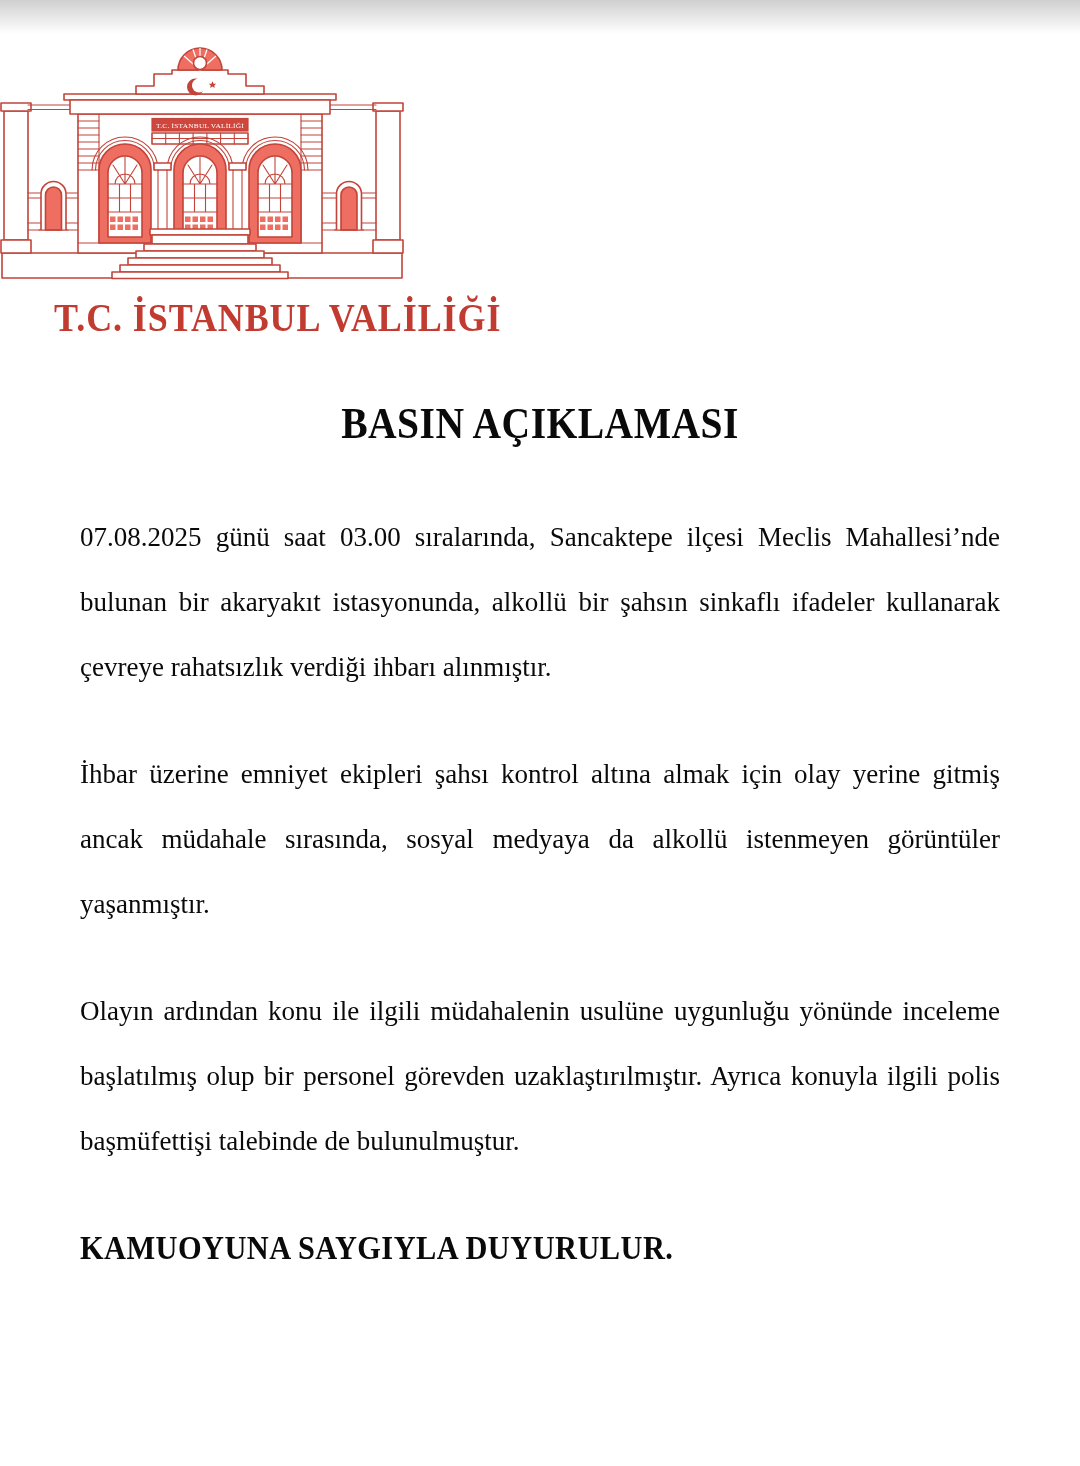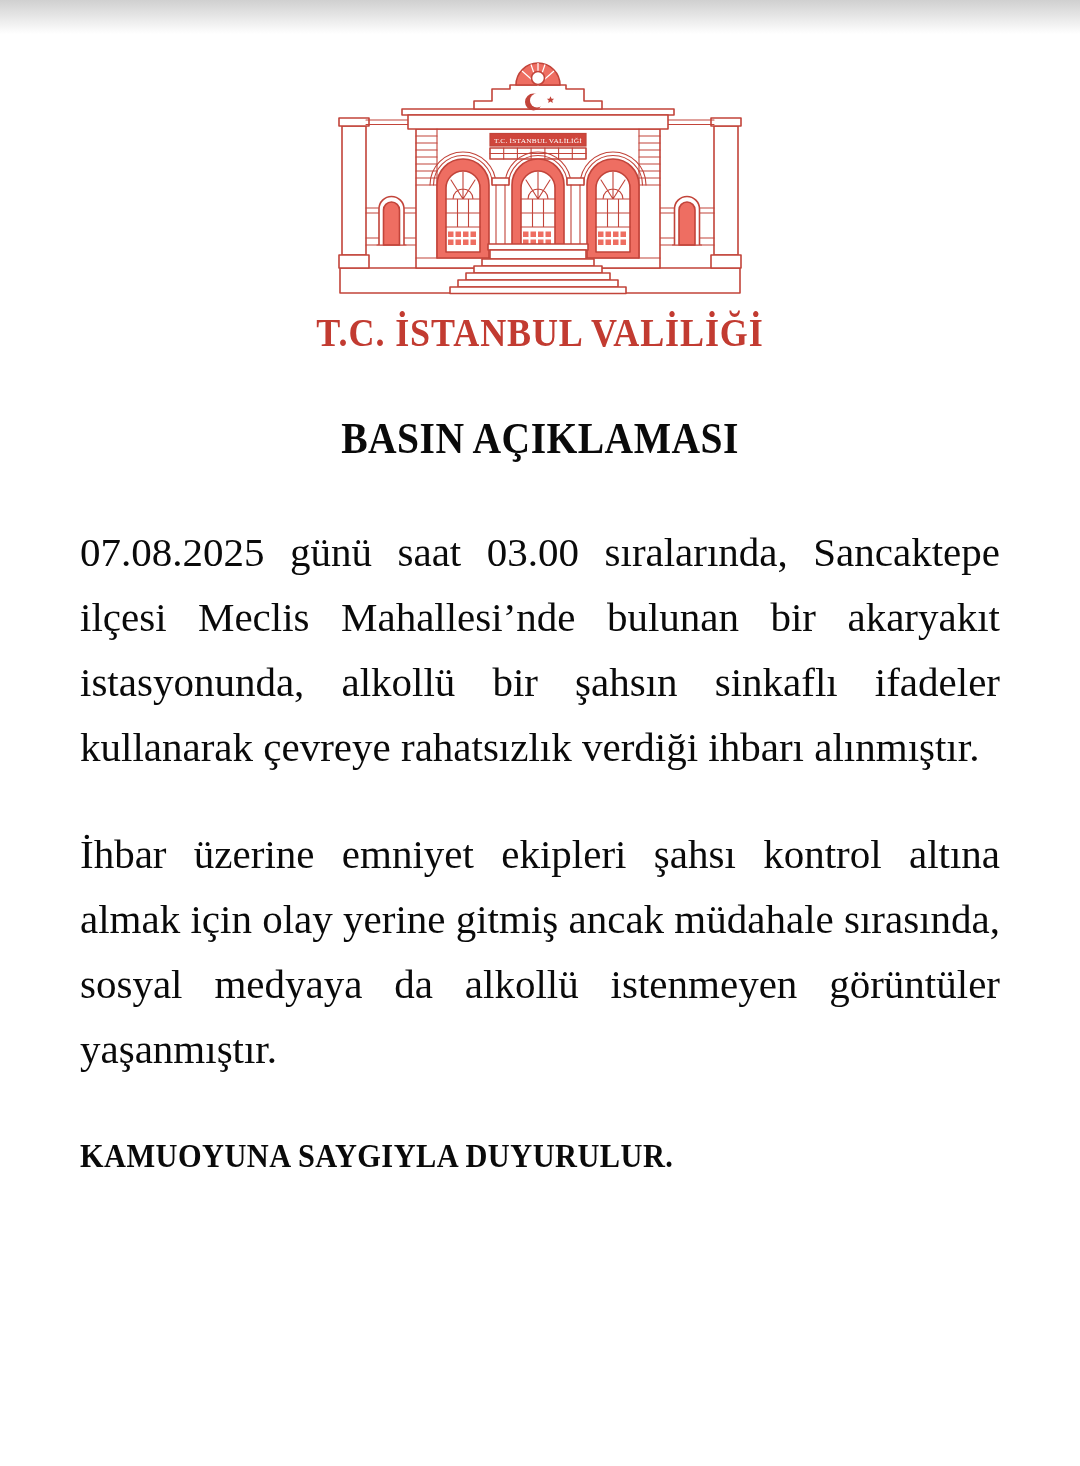--- a/index.html
+++ b/index.html
@@ -19,21 +19,21 @@
     position:relative;
     overflow:hidden;
     font-family:"Liberation Serif","DejaVu Serif",serif;
     color:var(--ink);
   }
   .edge-fade{
     position:absolute;top:0;left:0;right:0;height:34px;
     background:linear-gradient(to bottom, rgba(150,150,150,.45), rgba(255,255,255,0));
     pointer-events:none;
   }
-  .logo-wrap{padding-top:44px;text-align:center;margin-top:15px;}
+  .logo-wrap{padding-top:44px;text-align:left;}
   .logo-svg{display:inline-block;}
   .st2{stroke:var(--logo-line);stroke-width:1.1;fill:none;stroke-linejoin:round;stroke-linecap:round;}
   .sw {stroke:var(--logo-line);stroke-width:1.6;fill:#ffffff;stroke-linejoin:round;}
   .sr {stroke:var(--logo-line);stroke-width:1.6;fill:var(--logo-fill);stroke-linejoin:round;}
   .fr {fill:var(--logo-line);stroke:none;}
   .fr2{fill:var(--logo-fill);stroke:none;}
   .fw {fill:#ffffff;stroke:none;}
   .fb {fill:var(--logo-banner);stroke:var(--logo-line);stroke-width:1.2;}
   .fanline{stroke:#ffffff;stroke-width:1.2;fill:none;}
   .banner-txt{fill:#ffffff;font-family:"Liberation Serif","DejaVu Serif",serif;font-size:6.4px;letter-spacing:.2px;}
@@ -49,21 +49,21 @@
     margin:56px 0 0;
     text-align:center;
     font-size:45px;
     font-weight:bold;
     letter-spacing:.5px;
     transform:scaleX(.88);
   }
   .body-text{margin:56px 80px 0;}
   .body-text p{
     margin:0 0 42px;
-    font-size:41px;
+    font-size:27px;
     line-height:65px;
     text-align:justify;
   }
   .body-text p.closing{
     font-weight:bold;
     font-size:33px;
     text-align:left;
     letter-spacing:.5px;
     transform:scaleX(.92);
     transform-origin:0 50%;
@@ -215,15 +215,16 @@
     </svg>
 
     <div class="logo-caption">T.C. İSTANBUL VALİLİĞİ</div>
   </header>
 
   <h1 class="doc-title">BASIN AÇIKLAMASI</h1>
 
   <main class="body-text">
     <p>07.08.2025 günü saat 03.00 sıralarında, Sancaktepe ilçesi Meclis Mahallesi’nde bulunan bir akaryakıt istasyonunda, alkollü bir şahsın sinkaflı ifadeler kullanarak çevreye rahatsızlık verdiği ihbarı alınmıştır.</p>
     <p>İhbar üzerine emniyet ekipleri şahsı kontrol altına almak için olay yerine gitmiş ancak müdahale sırasında, sosyal medyaya da alkollü istenmeyen görüntüler yaşanmıştır.</p>
+    <p>Olayın ardından konu ile ilgili müdahalenin usulüne uygunluğu yönünde inceleme başlatılmış olup bir personel görevden uzaklaştırılmıştır. Ayrıca konuyla ilgili polis başmüfettişi talebinde de bulunulmuştur.</p>
     <p class="closing">KAMUOYUNA SAYGIYLA DUYURULUR.</p>
   </main>
 </div>
 
 </body></html>

